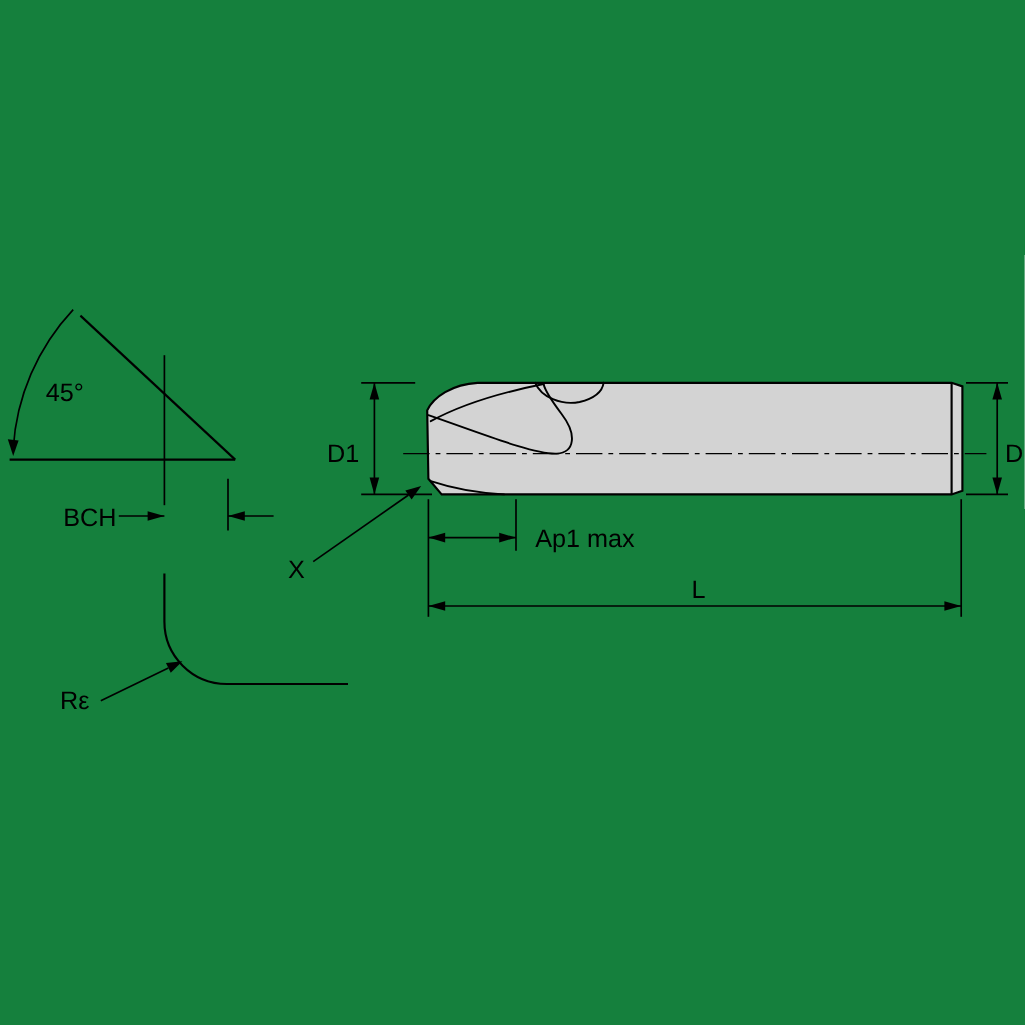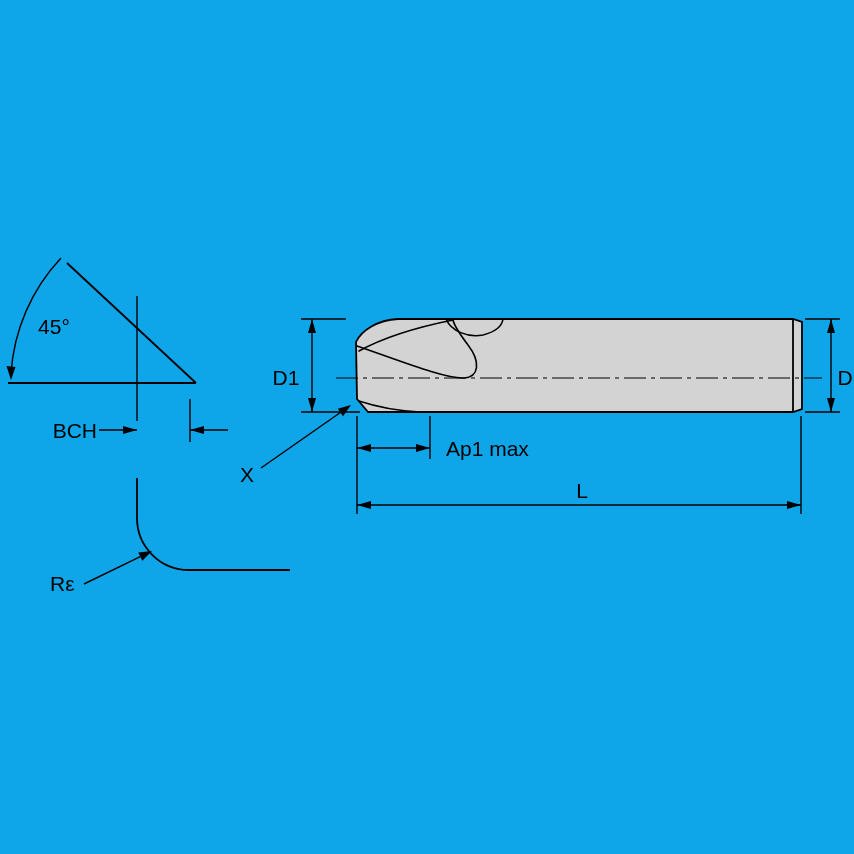--- a/index.html
+++ b/index.html
@@ -1,16 +1,16 @@
 <!DOCTYPE html>
 <html><head>
 <meta charset="utf-8">
 <style>
   html, body { margin: 0; padding: 0; background: #ffffff; }
-  .stage { width: 854px; height: 854px; position: relative; background: #0ea5e9; }
+  .stage { width: 854px; height: 854px; position: relative; background: #15803d; }
   svg { display: block; }
   .lbl   { font-family: "Liberation Sans", sans-serif; font-size: 21px; fill: #000000; }
   .obj   { fill: none; stroke: #000000; stroke-width: 1.8px; }
   .thin  { fill: none; stroke: #000000; stroke-width: 1.4px; }
   .flute { fill: none; stroke: #000000; stroke-width: 1.6px; stroke-linecap: round; }
   .arrow { fill: #000000; stroke: none; }
   .center{ fill: none; stroke: #000000; stroke-width: 1.2px; stroke-dasharray: 22 5 4 5; }
   .bodyfill { stroke: #000000; stroke-width: 1.8px; }
 </style>
 </head>

